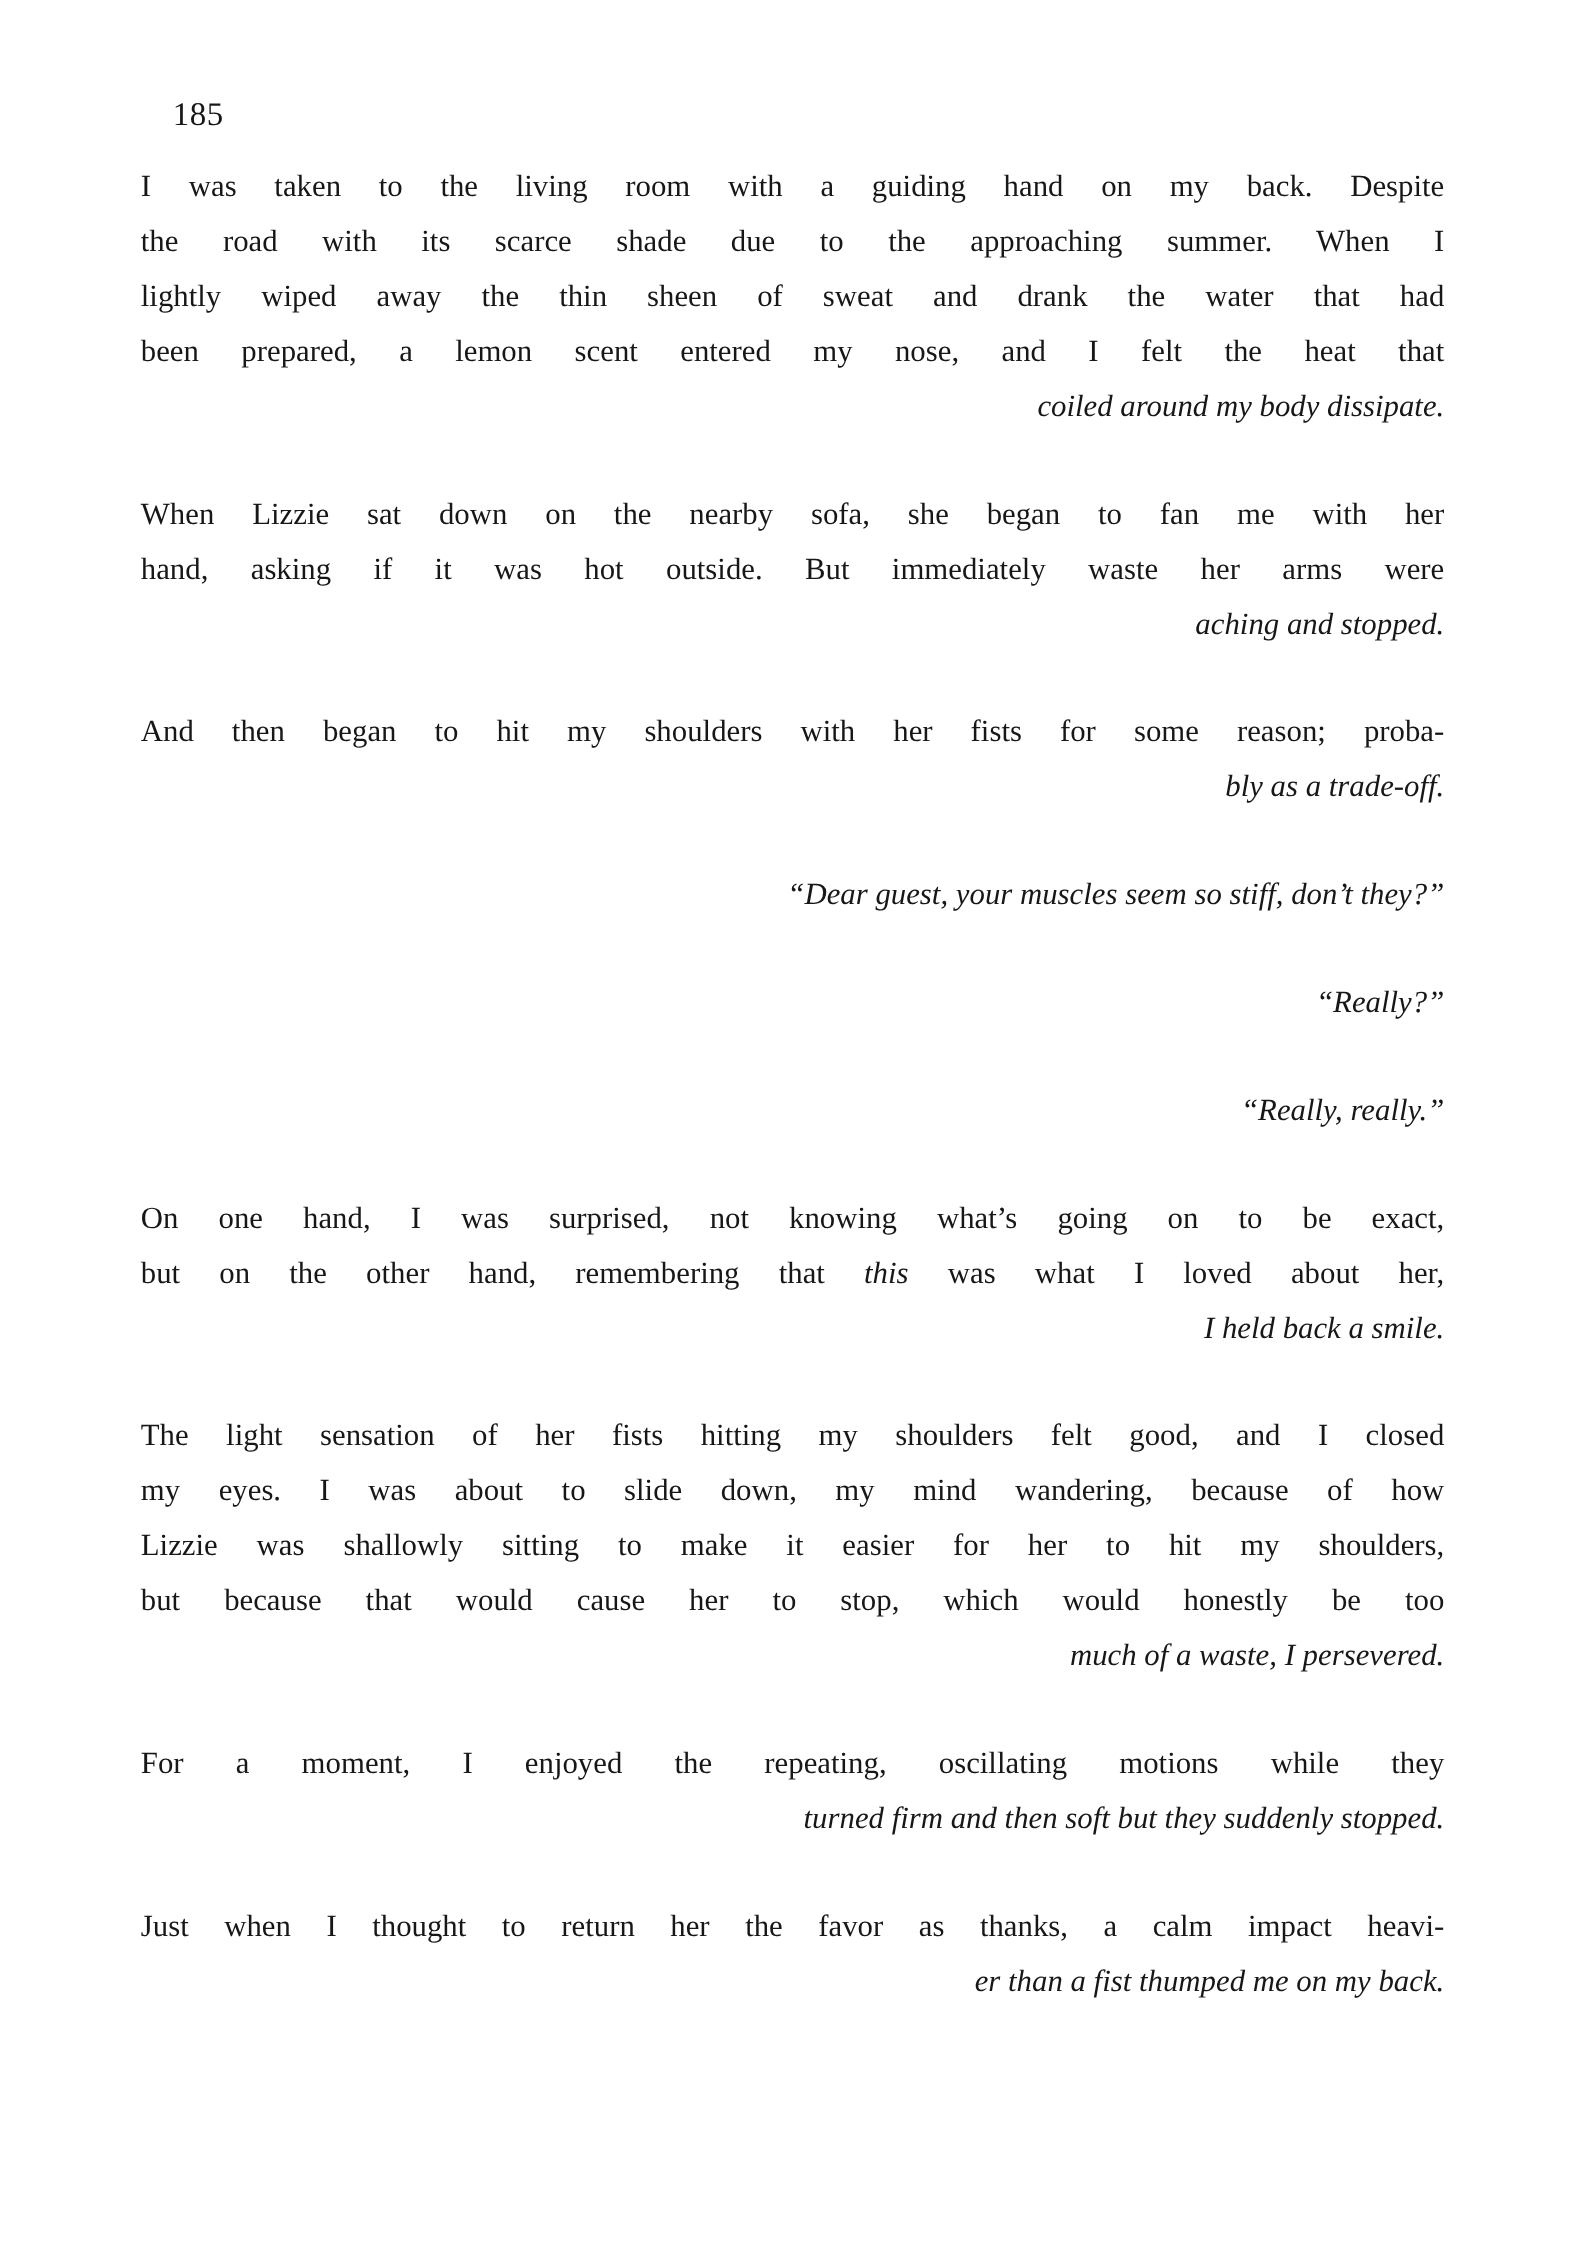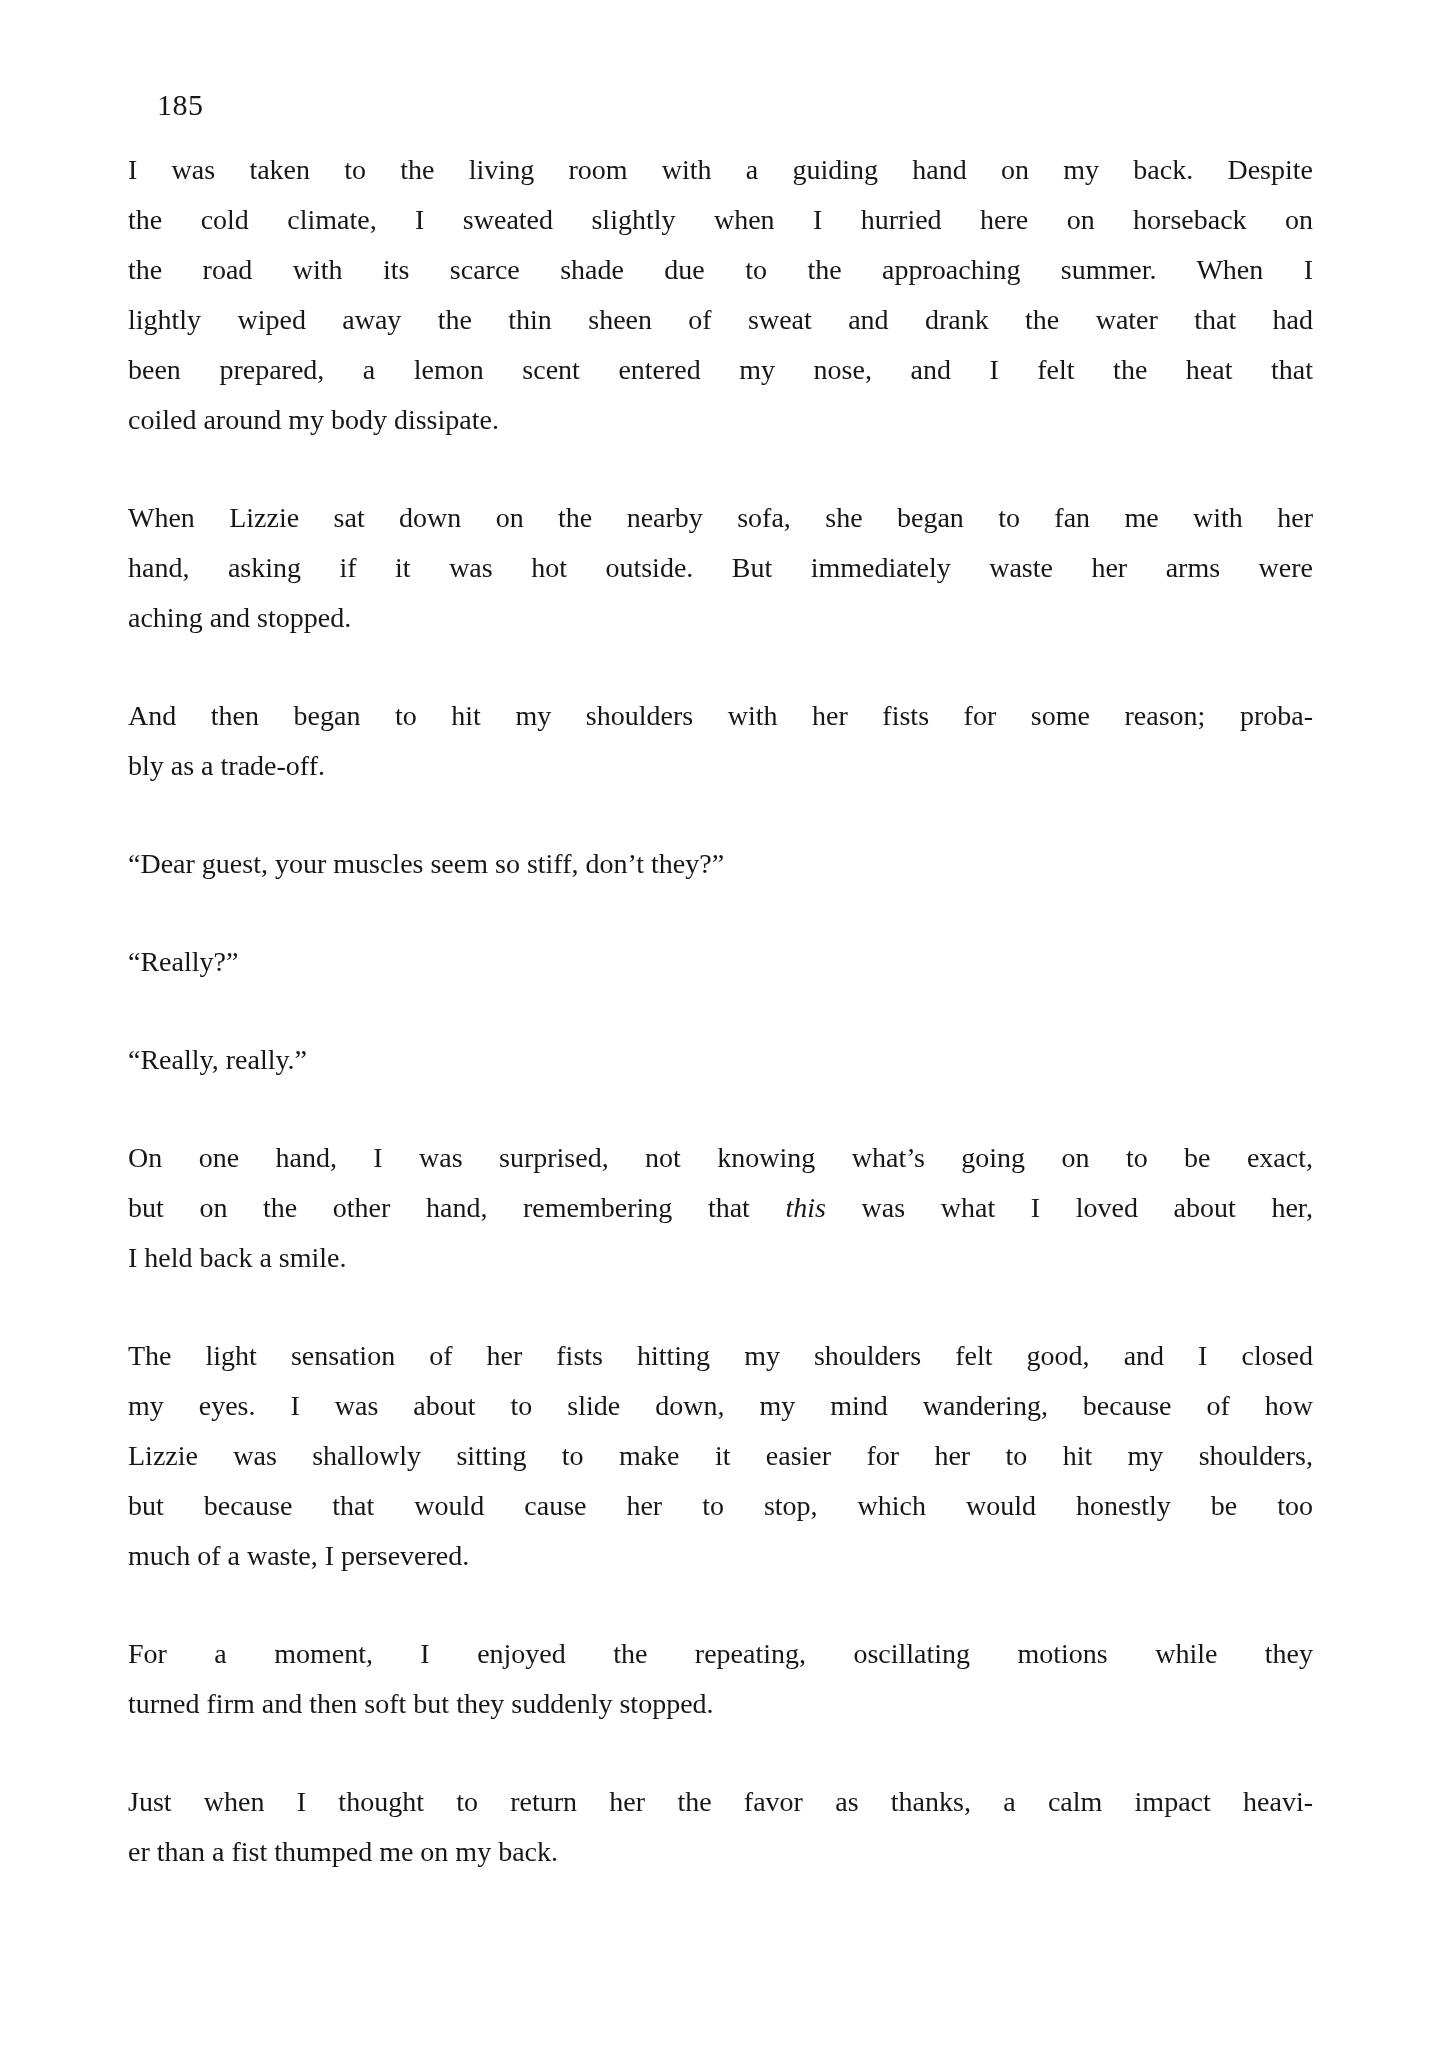--- a/index.html
+++ b/index.html
@@ -37,39 +37,39 @@
   }
   .para:last-child {
     margin-bottom: 0;
   }
   .ln {
     display: block;
     text-align: justify;
     text-align-last: justify;
   }
   .ln.last {
-    text-align: left;
+    text-align: right;
     text-align-last: auto;
+    font-style: italic;
   }
   .ital {
     font-style: italic;
   }
 </style>
 </head>
 <body>
 
 <div class="page">
 
   <div class="folio">185</div>
 
   <main class="text-block">
 
     <div class="para">
       <span class="ln j">I was taken to the living room with a guiding hand on my back. Despite</span>
-      <span class="ln j">the cold climate, I sweated slightly when I hurried here on horseback on</span>
       <span class="ln j">the road with its scarce shade due to the approaching summer. When I</span>
       <span class="ln j">lightly wiped away the thin sheen of sweat and drank the water that had</span>
       <span class="ln j">been prepared, a lemon scent entered my nose, and I felt the heat that</span>
       <span class="ln last">coiled around my body dissipate.</span>
     </div>
 
     <div class="para">
       <span class="ln j">When Lizzie sat down on the nearby sofa, she began to fan me with her</span>
       <span class="ln j">hand, asking if it was hot outside. But immediately waste her arms were</span>
       <span class="ln last">aching and stopped.</span>

